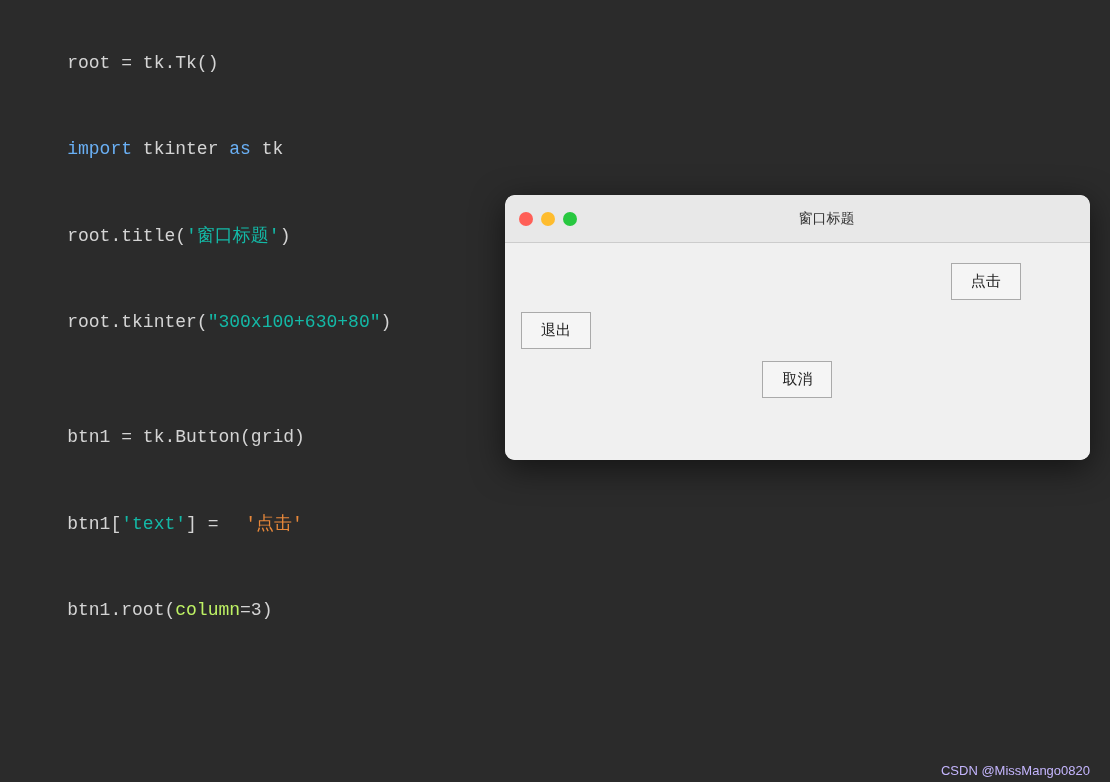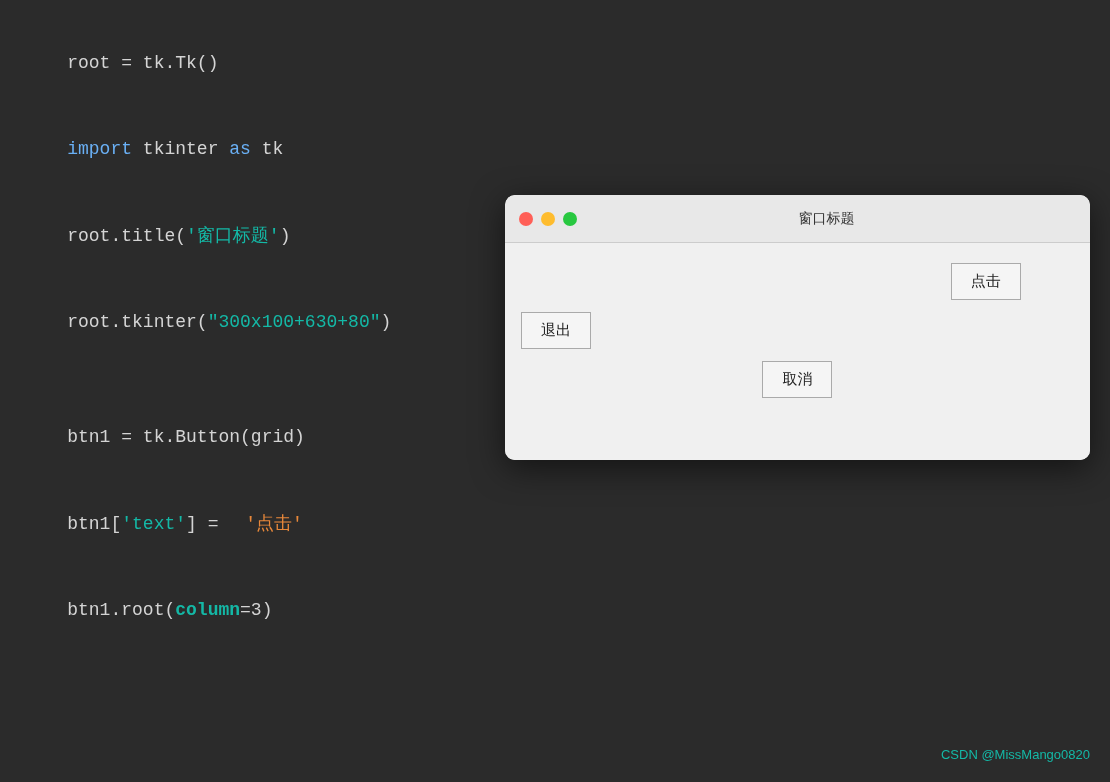--- a/index.html
+++ b/index.html
@@ -31,21 +31,21 @@
       margin-bottom: 0;
     }
 
     .blank-line {
       display: block;
       height: 1.6em;
     }
 
     
     .kw-blue { color: #6ab0f5; }       
-    .kw-orange { color: #14b8a6; font-weight: bold; }     
+    .kw-orange { color: #bef264; }     
     .str-green { color: #14b8a6; }     
     .str-orange { color: #e8883a; margin-left: 16px; }    
     .plain { color: #d4d4d4; }
 
     
     .tk-window {
       position: absolute;
       top: 195px;
       left: 505px;
       width: 585px;
@@ -135,23 +135,23 @@
       padding: 8px 3px;
       cursor: pointer;
       color: #222;
       text-align: center;
       min-width: 70px;
     }
 
     
     .watermark {
       position: absolute;
-      bottom: 20px;
+      bottom: 4px;
       right: 20px;
-      color: #14b8a6;
+      color: #c4b5fd;
       font-size: 13px;
       font-family: Arial, sans-serif;
     }
   </style>
 </head>
 <body>
 
 <div class="code-area">
 
   <span class="code-line">

